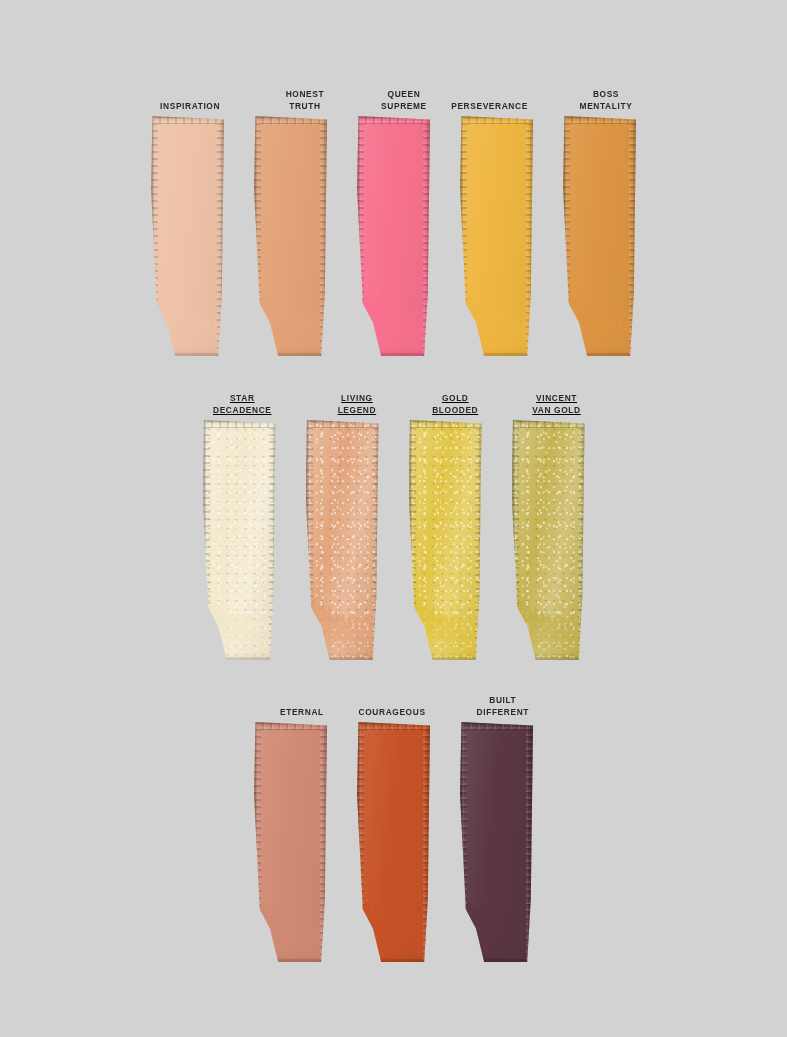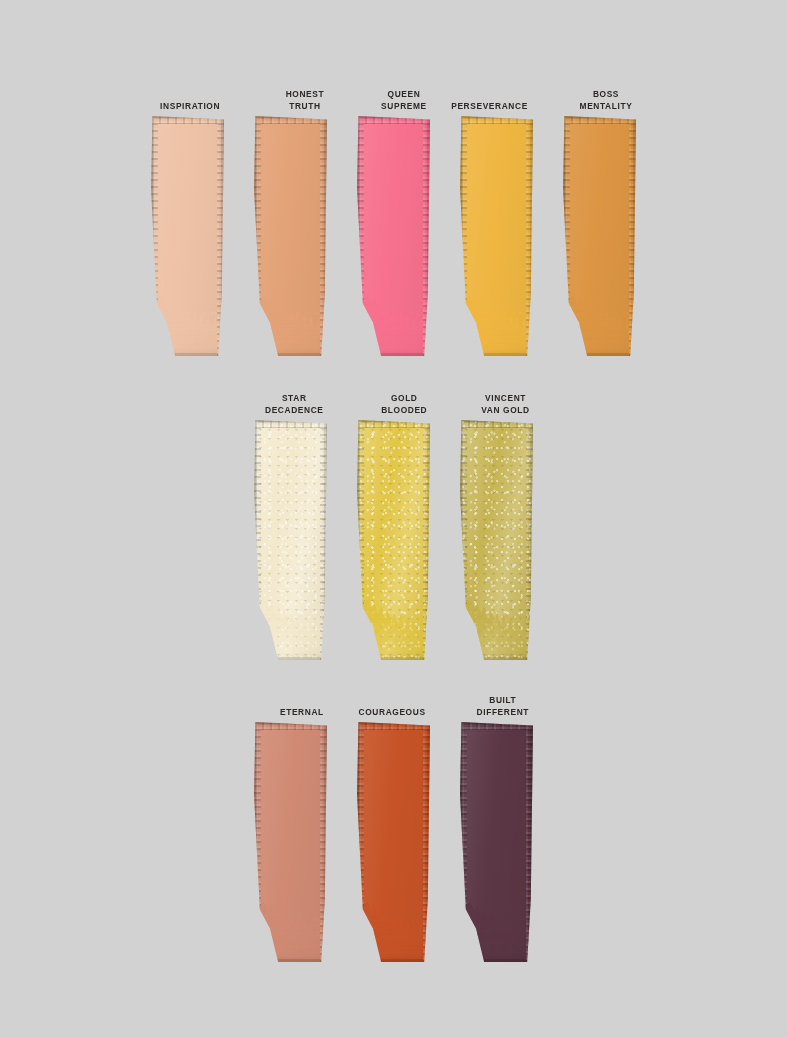--- a/index.html
+++ b/index.html
@@ -21,21 +21,21 @@
   }
   .row {
     position: absolute;
     left: 0;
     width: 787px;
     display: flex;
     justify-content: center;
     gap: 30px;
   }
   #row-0 { top: 88px; }
-  #row-1 { top: 392px; }
+  #row-1 { top: 392px; text-decoration: underline; }
   #row-2 { top: 694px; }
 
   .shade {
     width: 73px;
     display: flex;
     flex-direction: column;
     align-items: flex-end;
   }
   .shade-label {
     font-family: "Liberation Sans", sans-serif;
@@ -230,20 +230,33 @@
           <div class="swatch">
             <div class="swatch-body shimmer"></div>
             <div class="feather"></div>
             <div class="feather-speck"></div>
             <div class="rim"></div>
             <div class="rim2"></div>
           </div>
         </div>
       </div>
       <div class="shade">
+        <div class="shade-label">LIVING
+LEGEND</div>
+        <div class="swatch-wrap" style="--c: #e1a176;">
+          <div class="swatch">
+            <div class="swatch-body shimmer"></div>
+            <div class="feather"></div>
+            <div class="feather-speck"></div>
+            <div class="rim"></div>
+            <div class="rim2"></div>
+          </div>
+        </div>
+      </div>
+      <div class="shade">
         <div class="shade-label">GOLD
 BLOODED</div>
         <div class="swatch-wrap" style="--c: #e0c33c;">
           <div class="swatch">
             <div class="swatch-body shimmer"></div>
             <div class="feather"></div>
             <div class="feather-speck"></div>
             <div class="rim"></div>
             <div class="rim2"></div>
           </div>

